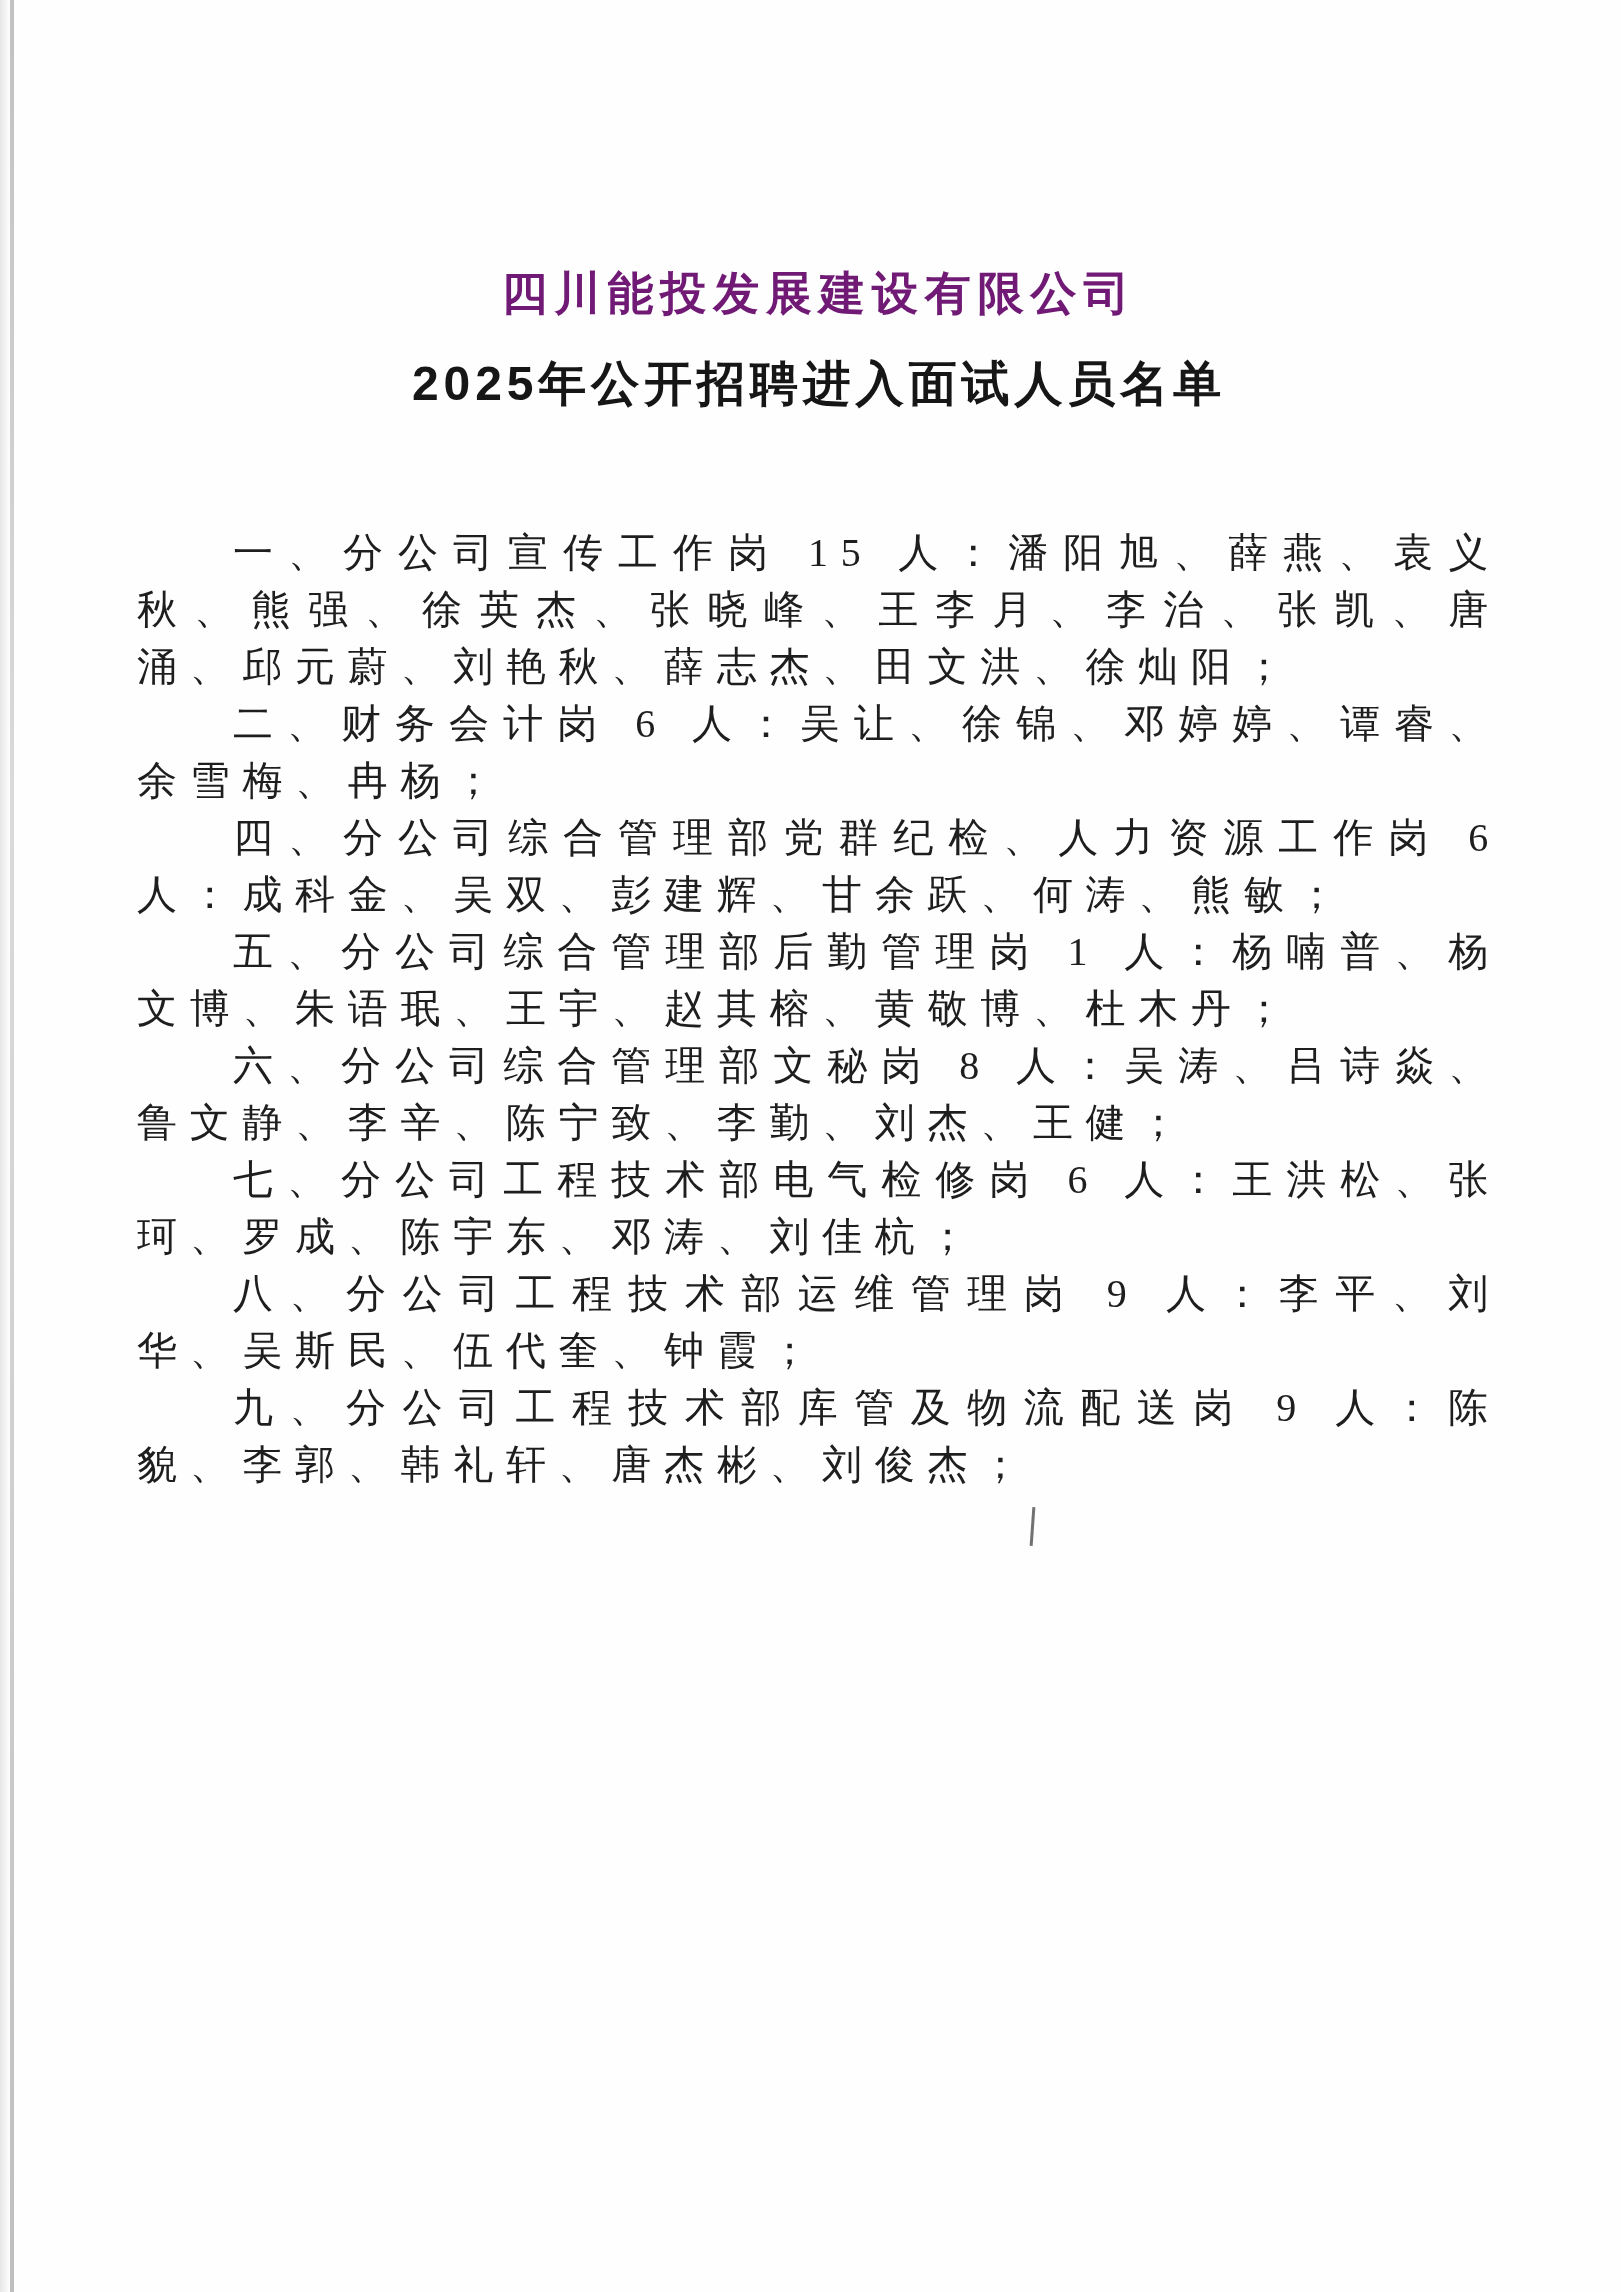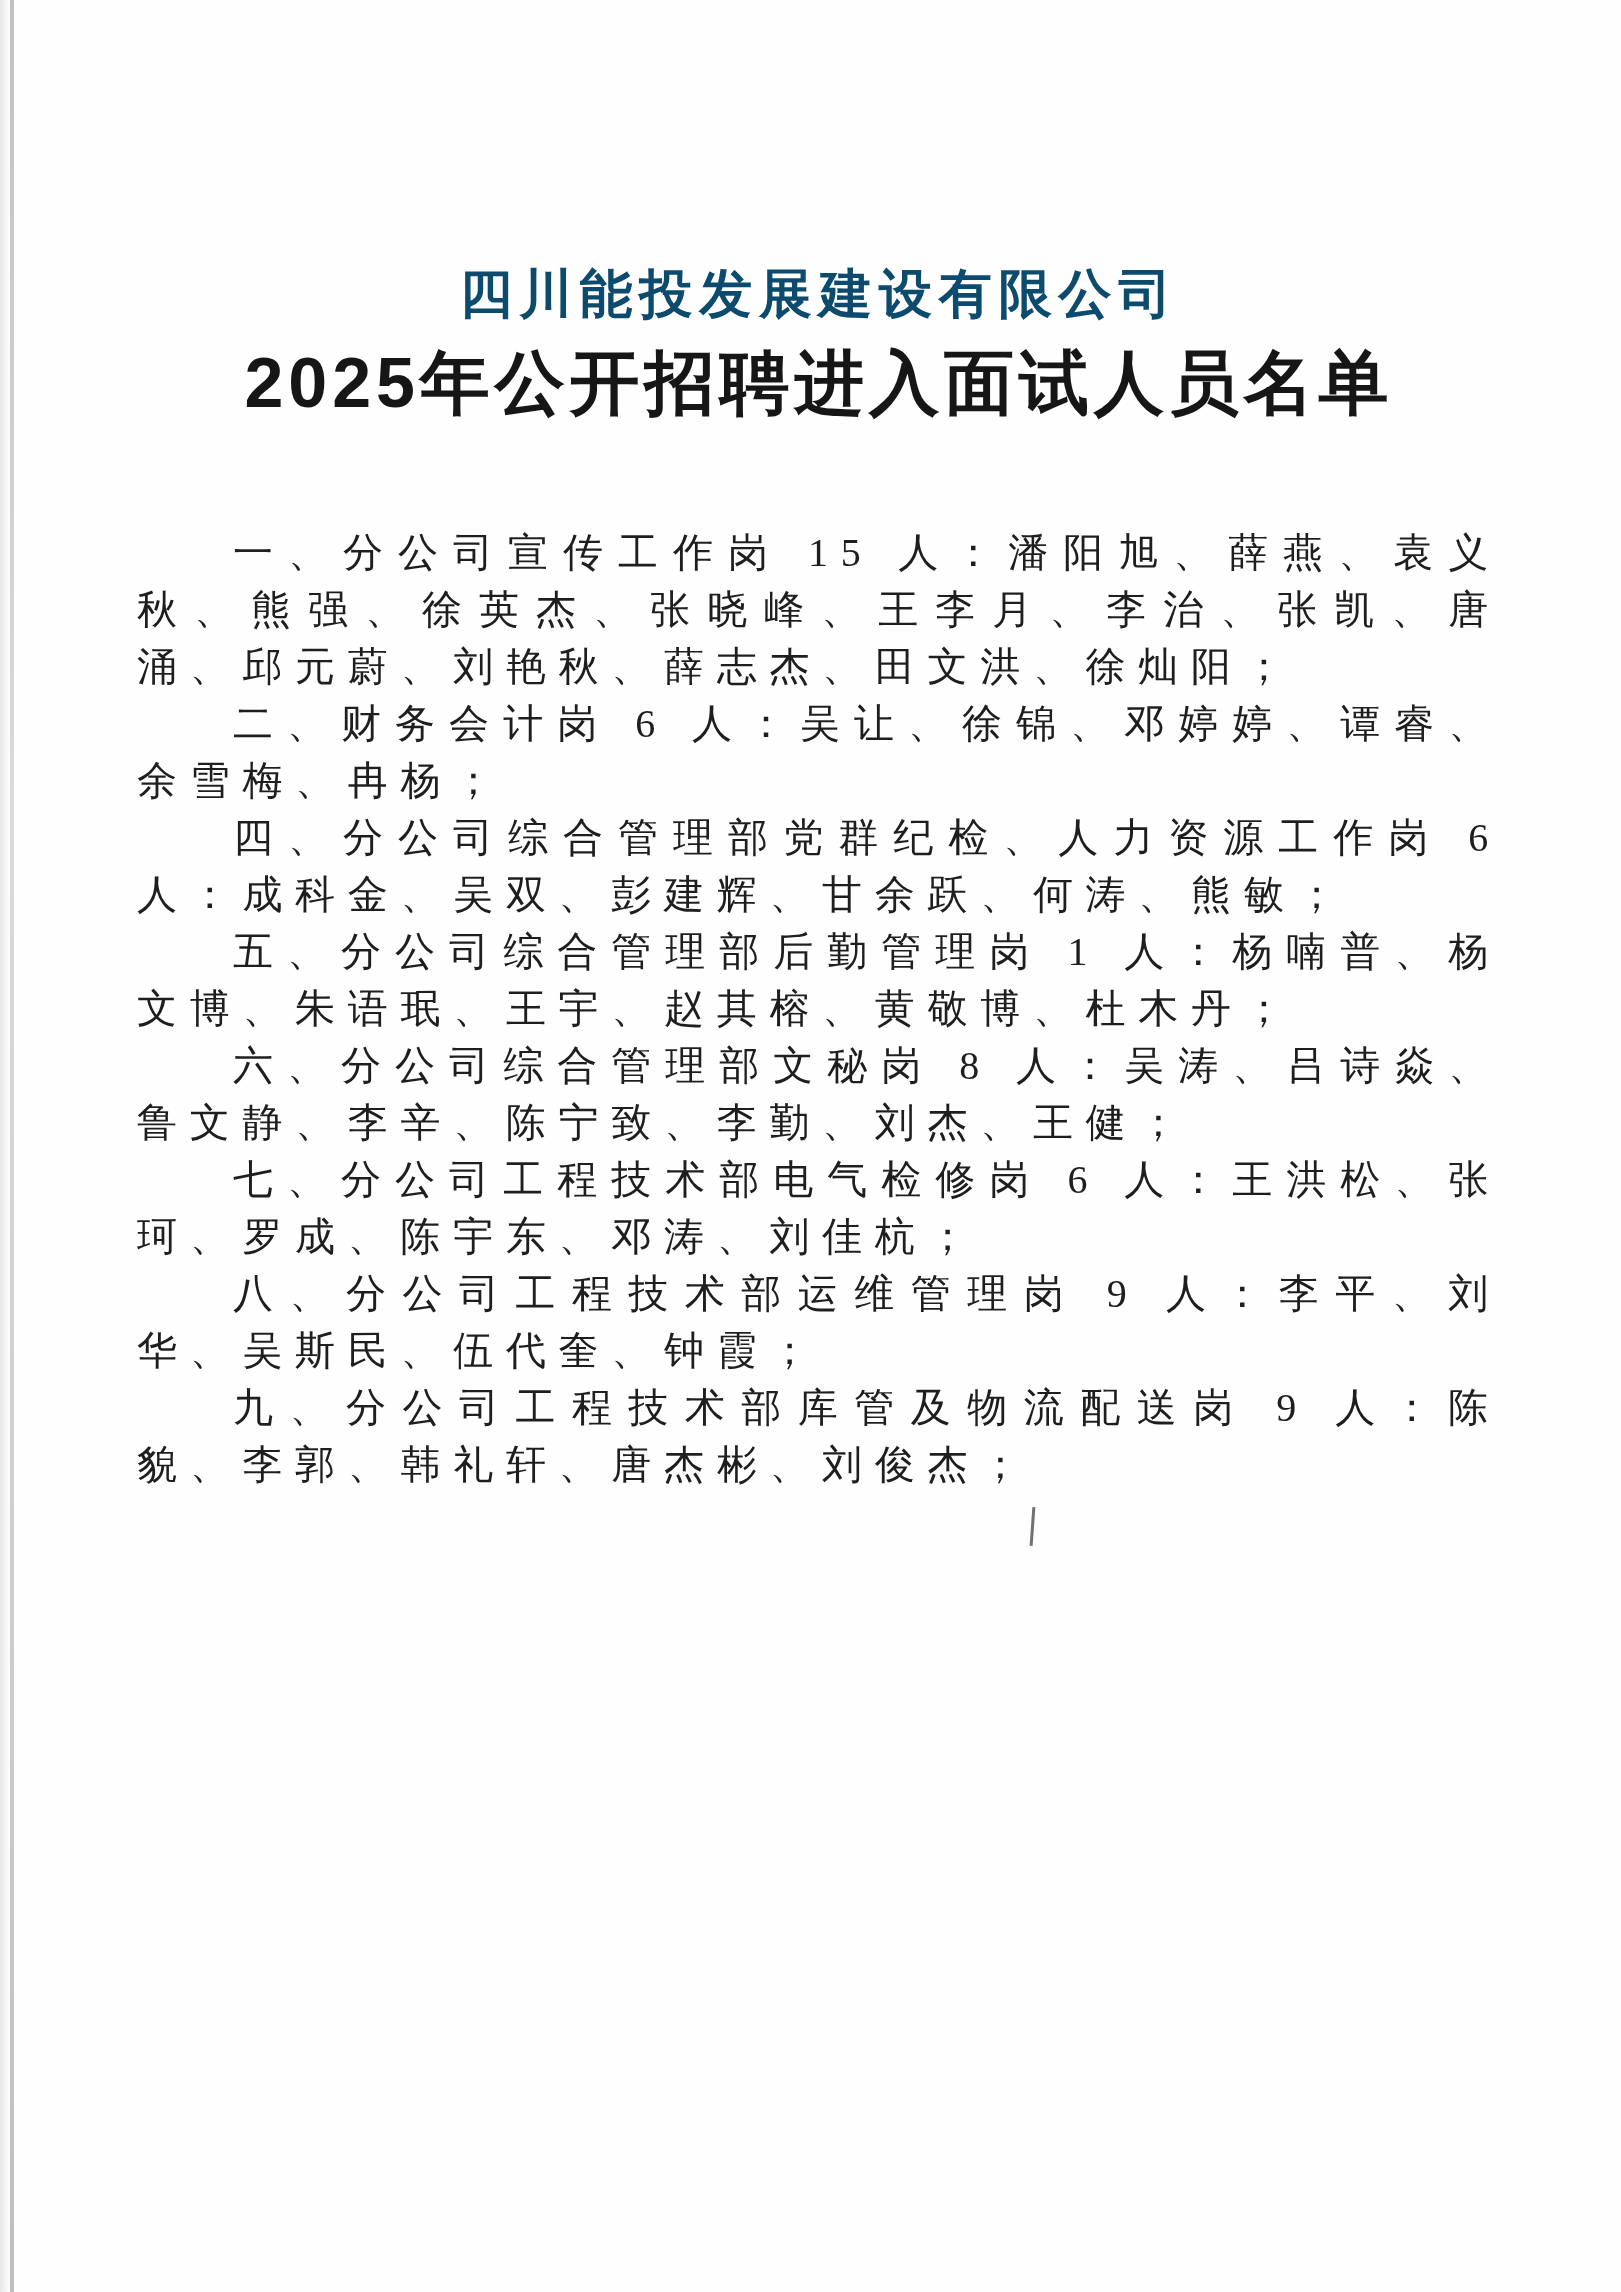--- a/index.html
+++ b/index.html
@@ -49,31 +49,31 @@
     position: absolute;
     left: 137px;
     right: 120px;
     top: 0;
   }
   .title-company {
     margin: 263px 0 0 0;
     text-align: center;
     font-family: "Liberation Sans", "DejaVu Sans", sans-serif;
     font-weight: 700;
-    font-size: 53px;
+    font-size: 46px;
     line-height: 61px;
     letter-spacing: 6.9px;
-    color: #0c4a6e;
+    color: #701a75;
   }
   .title-subject {
     margin: 29px 0 0 0;
     text-align: center;
     font-family: "Liberation Sans", "DejaVu Sans", sans-serif;
     font-weight: 700;
-    font-size: 70px;
+    font-size: 48px;
     line-height: 61px;
     letter-spacing: 4.9px;
     color: #161616;
   }
   .doc-body {
     margin-top: 110px;
     font-size: 40px;
     line-height: 57px;
     letter-spacing: 12.7px;
     text-align: justify;

